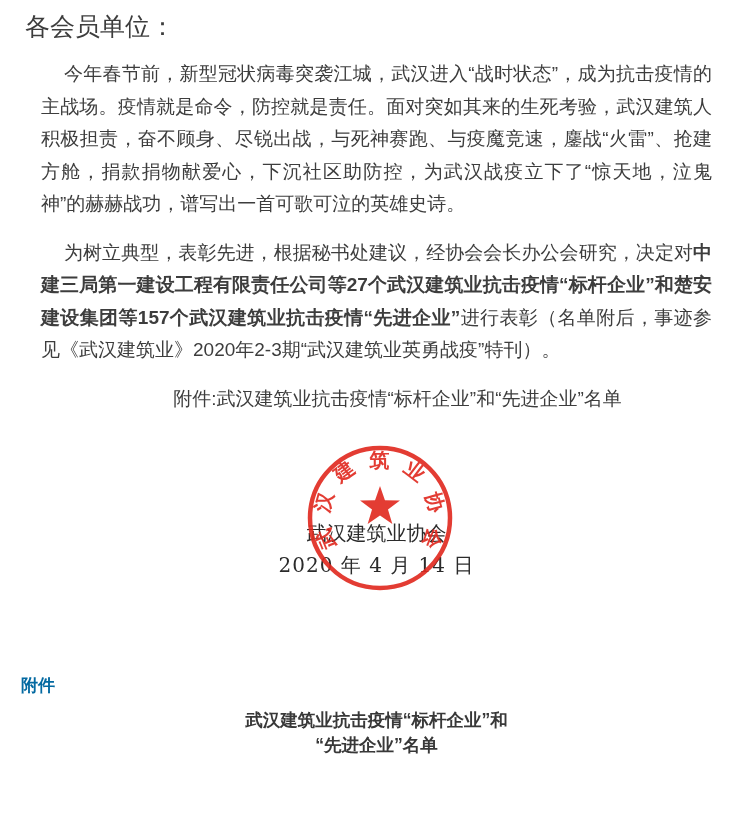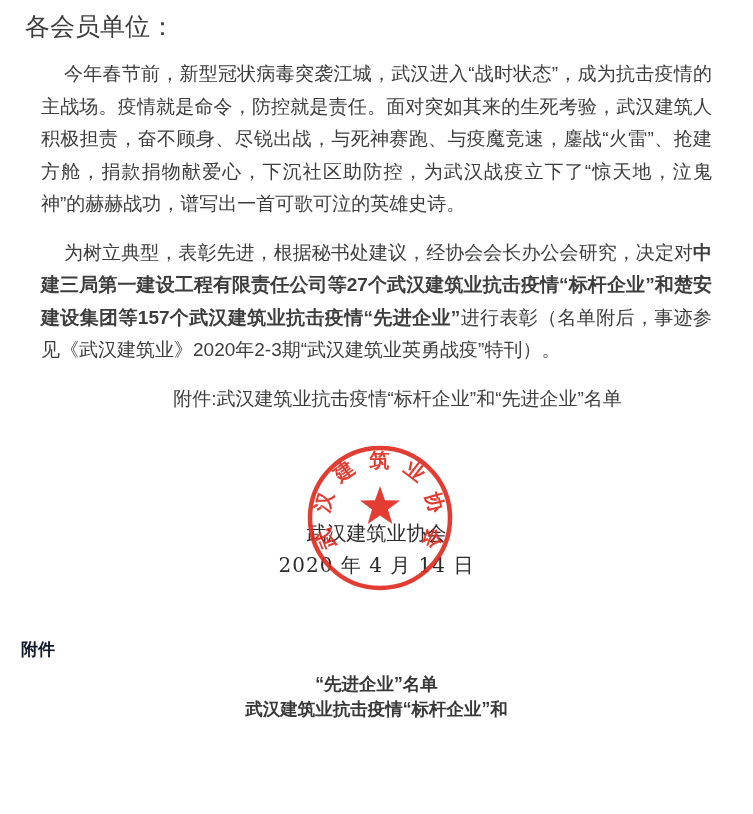--- a/index.html
+++ b/index.html
@@ -83,23 +83,23 @@
     font-weight: 700;
     color: var(--seal-color);
     line-height: 1;
   }
 
   
   .appendix-label {
     font-size: 17px;
     font-weight: 700;
     line-height: 24px;
-    margin-top: 40px;
+    margin-top: 76px;
     margin-left: -4px;
-    color: #0f172a;
+    color: #0369a1;
   }
   .appendix-title {
     text-align: center;
     font-weight: 700;
     font-size: 17.5px;
     line-height: 25px;
     margin-top: 10px;
     color: #383838;
   }
 </style>
@@ -137,17 +137,17 @@
           <span class="ring-char" style="left: 135.935px; top: 64.6628px; transform: translate(-50%, -50%) rotate(74.6667deg);">协</span>
           <span class="ring-char" style="left: 133.777px; top: 101.727px; transform: translate(-50%, -50%) rotate(112deg);">会</span>
         </div>
     </div>
 
   </div>
 
   <div class="appendix-label">附件</div>
 
   <div class="appendix-title">
+    <div>武汉建筑业抗击疫情“标杆企业”和</div>
     <div>“先进企业”名单</div>
-    <div>武汉建筑业抗击疫情“标杆企业”和</div>
   </div>
 
 </div>
 
 </body></html>

